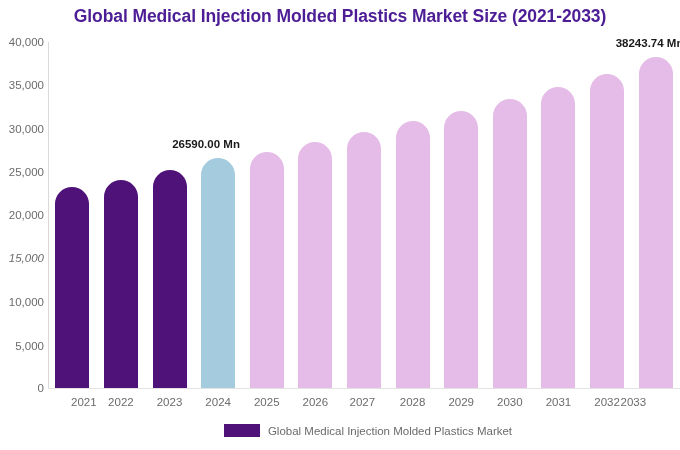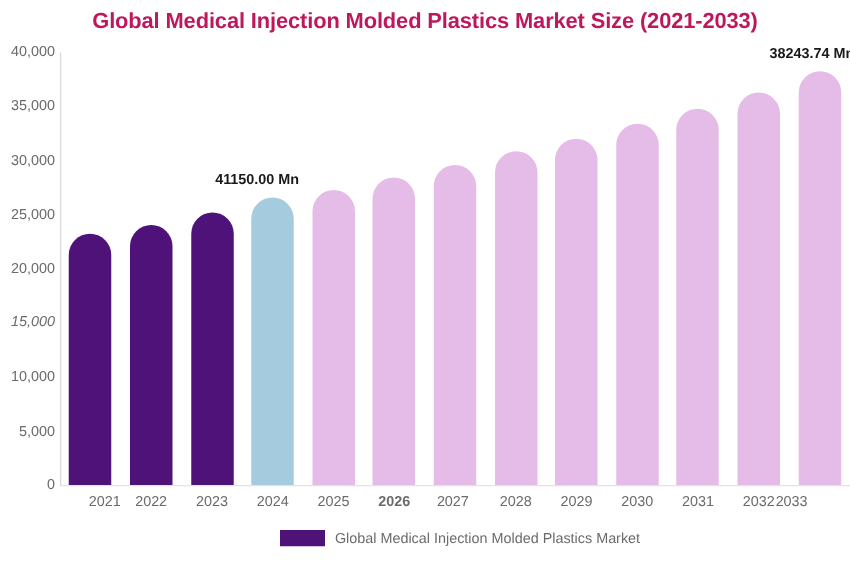--- a/index.html
+++ b/index.html
@@ -21,21 +21,21 @@
     height: 450px;
   }
   .chart-title {
     position: absolute;
     left: 0;
     top: 6px;
     width: 680px;
     text-align: center;
     font-size: 17.5px;
     font-weight: bold;
-    color: #be185d;
+    color: #4c1d95;
     letter-spacing: -0.1px;
     white-space: nowrap;
   }
   .plot-area {
     position: absolute;
     left: 48px;
     top: 42px;
     width: 632px;
     height: 346px;
   }
@@ -152,31 +152,31 @@
       <div class="bar" style="left: 542.077px; width: 34px; height: 314.428px; background: rgb(229, 188, 232);"></div>
       <div class="bar" style="left: 590.692px; width: 34px; height: 330.808px; background: rgb(229, 188, 232);"></div>
     </div>
 
   <div id="x-ticks">
       <div class="x-tick" style="left: 48px; width: 48.6154px; text-align: right;">2021</div>
       <div class="x-tick" style="left: 96.6154px; width: 48.6154px;">2022</div>
       <div class="x-tick" style="left: 145.231px; width: 48.6154px;">2023</div>
       <div class="x-tick" style="left: 193.846px; width: 48.6154px;">2024</div>
       <div class="x-tick" style="left: 242.462px; width: 48.6154px;">2025</div>
-      <div class="x-tick" style="left: 291.077px; width: 48.6154px; font-weight: bold;">2026</div>
+      <div class="x-tick" style="left: 291.077px; width: 48.6154px;">2026</div>
       <div class="x-tick" style="left: 338px; width: 48.6154px;">2027</div>
       <div class="x-tick" style="left: 388.308px; width: 48.6154px;">2028</div>
       <div class="x-tick" style="left: 436.923px; width: 48.6154px;">2029</div>
       <div class="x-tick" style="left: 485.538px; width: 48.6154px;">2030</div>
       <div class="x-tick" style="left: 534.154px; width: 48.6154px;">2031</div>
       <div class="x-tick" style="left: 582.769px; width: 48.6154px;">2032</div>
       <div class="x-tick" style="left: 609px; width: 48.6154px;">2033</div>
     </div>
   <div id="bar-labels">
-      <div class="bar-label" style="top: 137.996px; left: 172.154px;">41150.00 Mn</div>
+      <div class="bar-label" style="top: 137.996px; left: 172.154px;">26590.00 Mn</div>
       <div class="bar-label" style="top: 37.1916px; left: 615.692px;">38243.74 Mn</div>
     </div>
 
   <div class="legend">
     <span class="legend-swatch" id="legend-swatch" style="background: rgb(78, 18, 121);"></span>
     <span class="legend-label">Global Medical Injection Molded Plastics Market</span>
   </div>
 
 </div>
 

